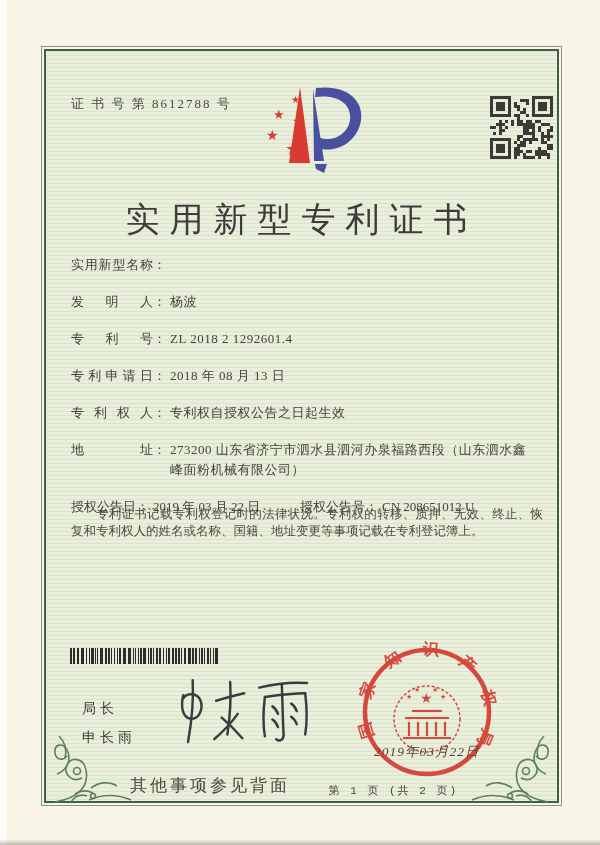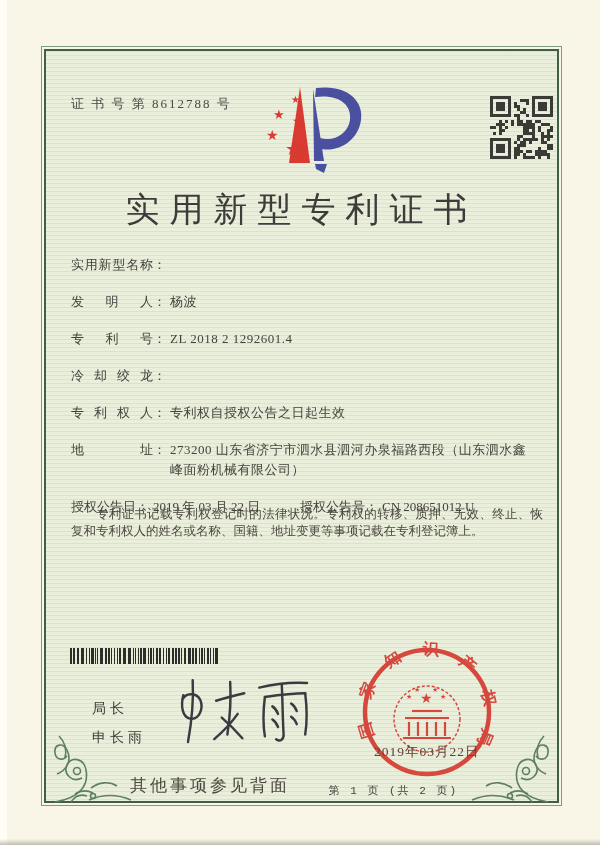--- a/index.html
+++ b/index.html
@@ -24,41 +24,41 @@
   }
   .frame-inner{
     position:absolute;inset:2px;border:2px solid #3f5f48;
     background:
       repeating-linear-gradient(180deg,rgba(142,168,122,.17) 0 1px,rgba(255,255,255,0) 1px 4px),
       #e9efdb;
   }
   .abs{position:absolute;}
   .cert-no{left:25px;top:44px;font-size:13px;letter-spacing:2px;color:#4b4a46;}
   .title{
-    left:0;right:0;top:136px;text-align:center;
+    left:0;right:0;top:146px;text-align:center;
     font-size:34px;letter-spacing:10px;color:#3d3c3a;font-weight:500;
   }
   .fields{left:25px;top:204px;width:460px;color:#44423d;}
   .row{display:flex;font-size:13px;line-height:20px;margin-bottom:17px;}
   .row .lab{width:82px;flex:0 0 82px;text-align:justify;text-align-last:justify;}
   .row .colon{flex:0 0 auto;margin-right:4px;}
   .row .val{flex:1 1 auto;letter-spacing:.5px;}
   .row-grant{display:flex;font-size:13px;line-height:20px;}
   .grant-group{display:flex;}
   .grant-group.first{width:229px;flex:0 0 229px;}
   .grant-group .colon{margin-right:4px;}
   .paras{left:25px;top:455px;width:472px;font-size:12.5px;line-height:16.6px;
     color:#4c473f;text-align:justify;}
   .paras p{margin:0;text-indent:2em;}
   .barcode{left:24px;top:597px;width:150px;height:16px;}
   .director{left:36px;top:643px;font-size:14px;color:#3e3c38;letter-spacing:4px;line-height:29px;}
-  .director div{white-space:nowrap;margin-left:10px;}
+  .director div{white-space:nowrap;}
   .signature{left:127px;top:622px;width:150px;height:78px;}
   .seal{left:306px;top:586px;width:150px;height:150px;}
-  .seal-date{left:328px;top:692px;font-size:13.5px;color:#5e4136;letter-spacing:1px;white-space:nowrap;}
+  .seal-date{left:328px;top:692px;font-size:13.5px;color:#5e4136;letter-spacing:1px;white-space:nowrap;font-style:italic;}
   .page-num{left:122px;top:732px;width:290px;text-align:right;font-size:11px;color:#45433e;letter-spacing:2px;font-family:Liberation Mono, monospace;}
   .back-note{position:absolute;left:130px;top:774px;width:285px;text-align:left;
     font-size:17px;color:#4c473f;letter-spacing:3px;}
   .flourish{width:96px;height:104px;}
   .fl-bl{left:1px;top:651px;}
   .fl-br{right:1px;top:651px;transform:scaleX(-1);}
   .logo{left:211px;top:32px;width:112px;height:92px;}
   .qr{left:444px;top:45px;width:63px;height:63px;}
 </style>
 </head>
@@ -230,22 +230,23 @@
           <span class="lab">发明人</span>
             <span class="colon">：</span>
           <span class="val">杨波</span>
         </div>
         <div class="row">
           <span class="lab">专利号</span>
             <span class="colon">：</span>
           <span class="val">ZL 2018 2 1292601.4</span>
         </div>
         <div class="row">
-          <span class="lab">冷却绞龙</span>
-            <span class="colon">：</span>
+          <span class="lab">专利申请日</span>
+            <span class="colon">：</span>
+          <span class="val">2018 年 08 月 13 日</span>
         </div>
         <div class="row">
           <span class="lab">专利权人</span>
             <span class="colon">：</span>
           <span class="val">专利权自授权公告之日起生效</span>
         </div>
         <div class="row">
           <span class="lab">地址</span>
             <span class="colon">：</span>
           <span class="val">273200 山东省济宁市泗水县泗河办泉福路西段（山东泗水鑫峰面粉机械有限公司）</span>

